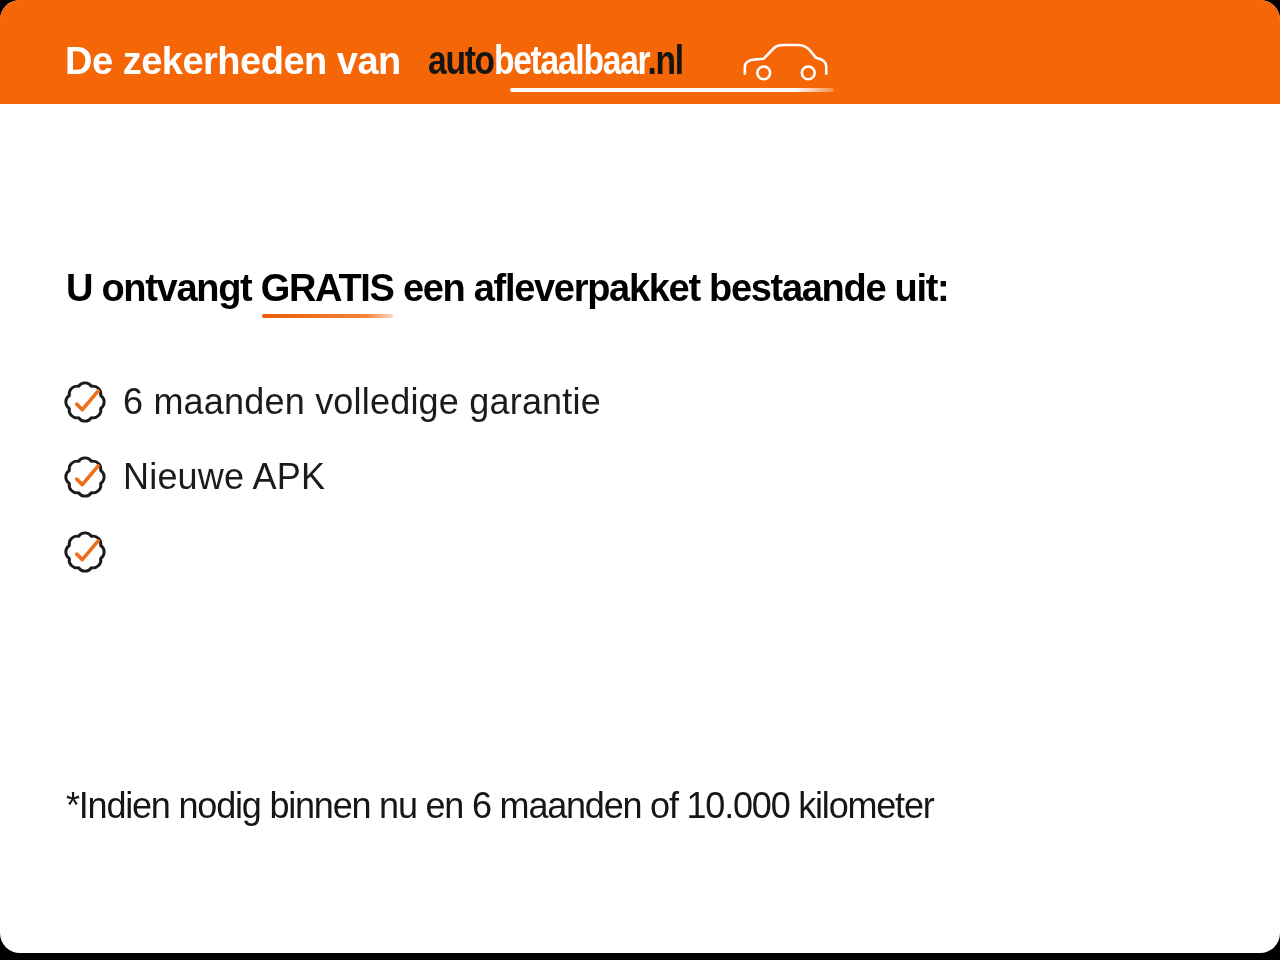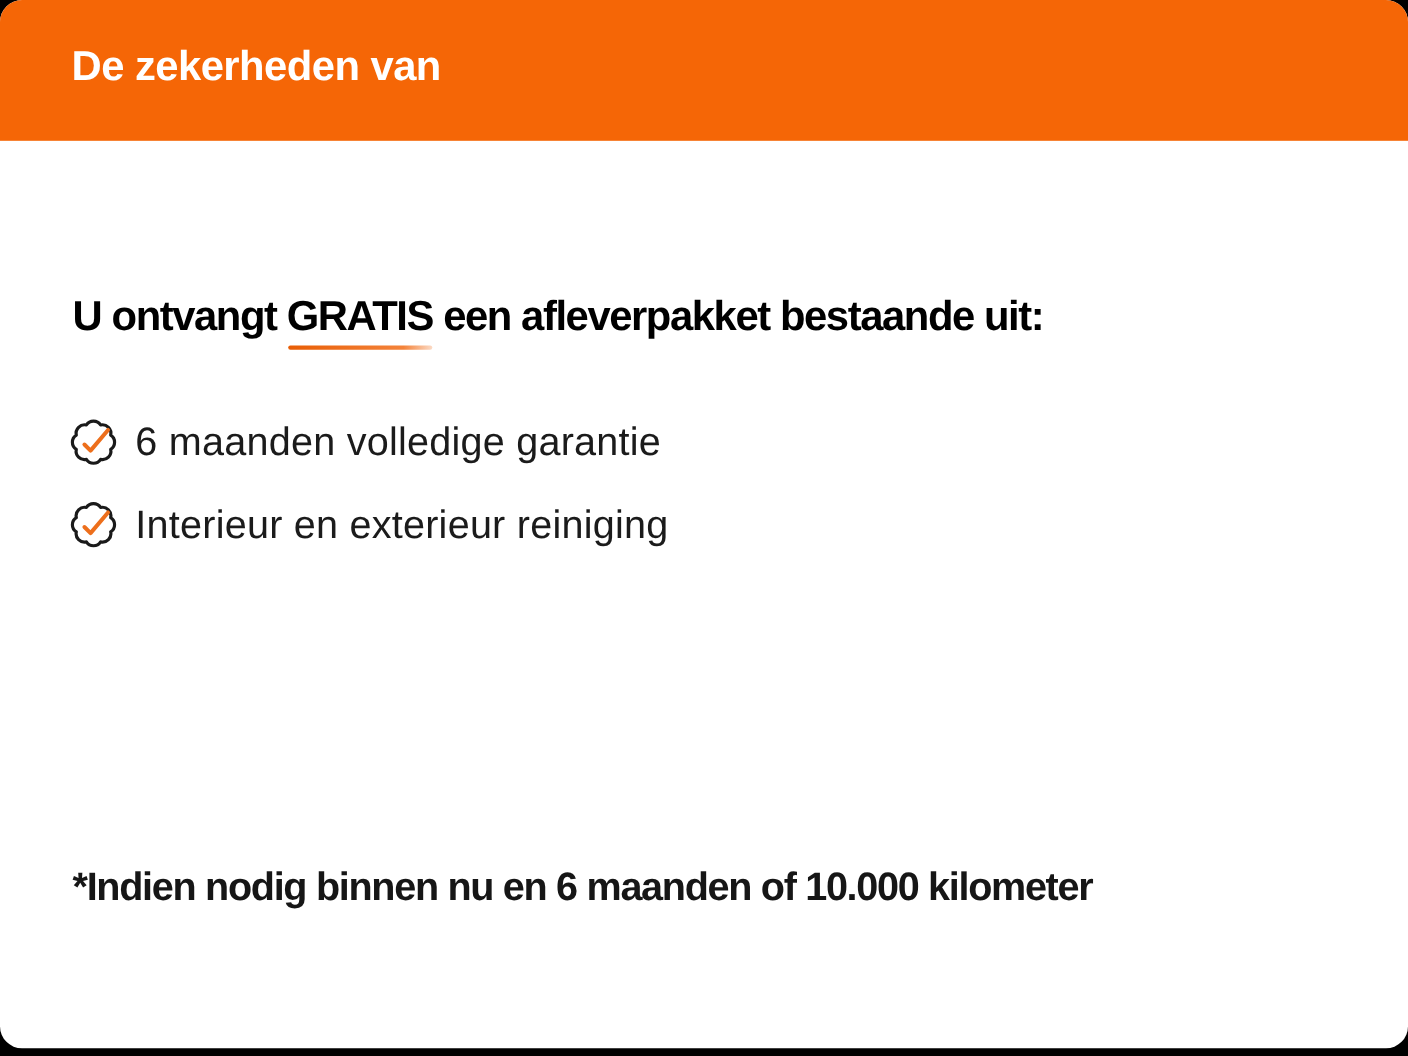--- a/index.html
+++ b/index.html
@@ -13,21 +13,21 @@
     position: absolute;
     left: 0; top: 0;
     width: 1280px; height: 953px;
     background: #ffffff;
     border-radius: 20px;
     overflow: hidden;
   }
   
   .header {
     position: relative;
-    height: 128px;
+    height: 104px;
     background: #F56606;
   }
   .header-prefix {
     position: absolute;
     left: 65px; top: 40px;
     font-size: 38px;
     font-weight: 700;
     letter-spacing: -0.5px;
     color: #ffffff;
     white-space: nowrap;
@@ -107,21 +107,21 @@
     font-size: 36px;
     letter-spacing: 0.2px;
     color: #1b1b1b;
     white-space: nowrap;
   }
   .footnote {
     position: absolute;
     left: 66px; top: 782px;
     font-size: 36px;
     line-height: 48px;
-    font-weight: 700;
+    font-weight: 400;
     letter-spacing: -1.2px;
     color: #161616;
     white-space: nowrap;
   }
   .svg-defs { position: absolute; width: 0; height: 0; }
 </style>
 </head>
 <body>
 
 <svg class="svg-defs" aria-hidden="true">
@@ -131,36 +131,52 @@
       <path d="M7.7 13.1l2.9 2.9L18.9 6.2" fill="none" stroke="#ED6F1C" stroke-width="1.9" stroke-linecap="round" stroke-linejoin="round"></path>
     </g>
   </defs>
 </svg>
 
 <div class="card">
 
   <header class="header">
     <div class="header-prefix">De zekerheden van</div>
 
+    <div class="logo">
+      <div class="logo-text">
+        <span class="logo-part-dark">auto</span><span class="logo-part-light">betaalbaar</span><span class="logo-part-dark">.nl</span>
+      </div>
+      <div class="logo-underline"></div>
+      <svg class="logo-car" viewBox="0 0 104 56">
+        <path d="M4 44 L4 36 C4 31 8 28.5 15 27.5 L26 26.5 L38 14 C40.5 11.5 44 10.5 49 10.5 L66 10.5 C72 10.5 77 13 81 18 L87 25.5 C95 27 99 31 99 36 L99 44" fill="none" stroke="#ffffff" stroke-width="3" stroke-linecap="round" stroke-linejoin="round"></path>
+        <circle cx="26" cy="43" r="7.5" fill="none" stroke="#ffffff" stroke-width="3"></circle>
+        <circle cx="78" cy="43" r="7.5" fill="none" stroke="#ffffff" stroke-width="3"></circle>
+      </svg>
+    </div>
   </header>
 
   <main>
     <h1 class="heading"><span>U ontvangt </span><span class="highlight">GRATIS</span><span> een afleverpakket bestaande uit:</span></h1>
 
     <ul class="benefit-list">
       <li class="benefit-item">
         <svg class="badge-icon" viewBox="0 0 24 24">
             <use href="#badge-check"></use>
           </svg>
         <span class="benefit-label">6 maanden volledige garantie</span>
       </li>
       <li class="benefit-item">
         <svg class="badge-icon" viewBox="0 0 24 24">
             <use href="#badge-check"></use>
           </svg>
-        <span class="benefit-label">Interieur en exterieur reiniging</span>
+        <span class="benefit-label">Nieuwe APK</span>
+      </li>
+      <li class="benefit-item">
+        <svg class="badge-icon" viewBox="0 0 24 24">
+            <use href="#badge-check"></use>
+          </svg>
       </li>
     </ul>
 
     <div class="footnote">*Indien nodig binnen nu en 6 maanden of 10.000 kilometer</div>
   </main>
 
 </div>
 
 </body></html>

